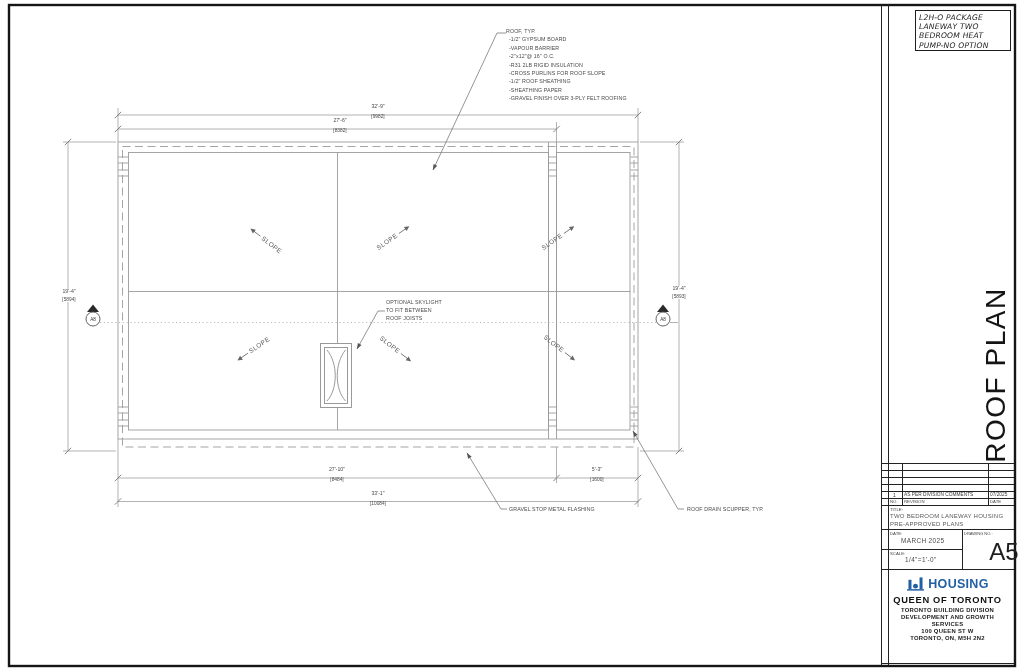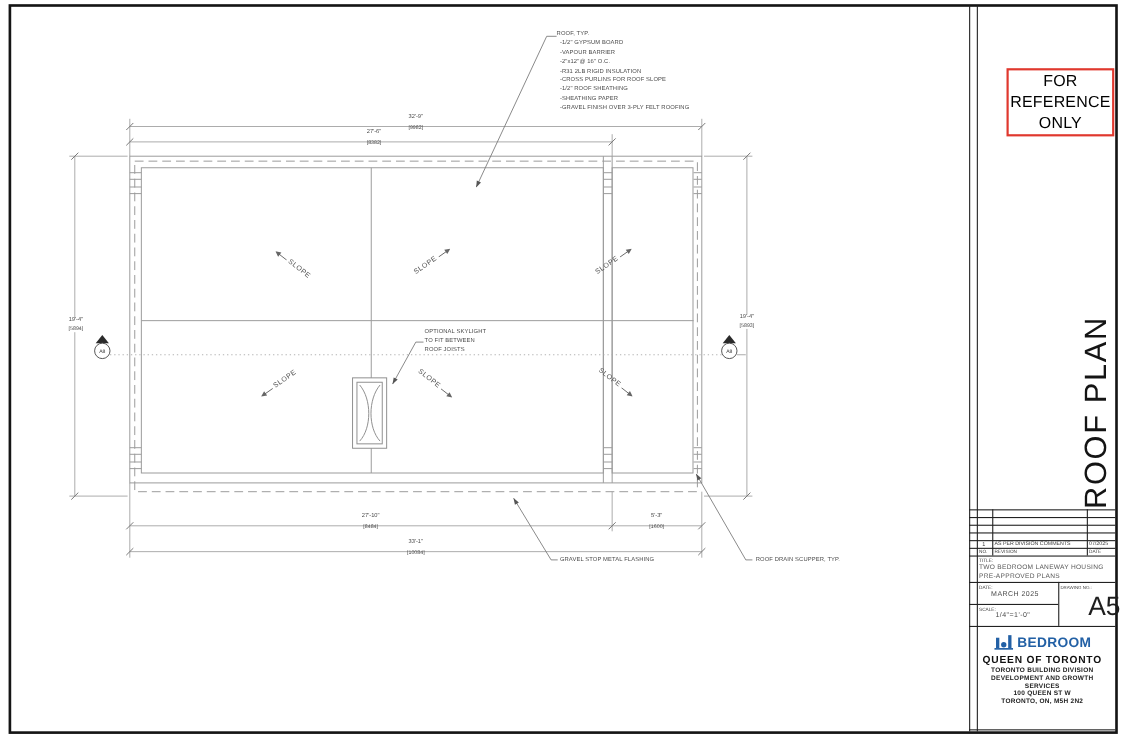--- a/index.html
+++ b/index.html
@@ -207,26 +207,27 @@
       </svg>
   </div>
   <div class="slope" style="left:560px;top:348px;--r:38deg;">
     <span>SLOPE</span>
     <svg width="13" height="6">
         <line x1="0" y1="3" x2="9.5" y2="3" stroke="#666" stroke-width="0.8"></line>
         <polygon points="13,3 8,0.6 8,5.4" fill="#666"></polygon>
       </svg>
   </div>
 
-
-  <div class="refbox">
-    <div>FOR</div>
-    <div>REFERENCE</div>
-    <div>ONLY</div>
-  </div>
+  <div class="stampbox">
+    <div>L2H-O PACKAGE</div>
+    <div>LANEWAY TWO</div>
+    <div>BEDROOM HEAT</div>
+    <div>PUMP-NO OPTION</div>
+  </div>
+
 
   <div class="sheetname">ROOF PLAN</div>
 
   <div class="hl" style="left:881px;top:463px;width:133px;"></div>
   <div class="hl" style="left:881px;top:470px;width:133px;"></div>
   <div class="hl" style="left:881px;top:477px;width:133px;"></div>
   <div class="hl" style="left:881px;top:484px;width:133px;"></div>
   <div class="hl" style="left:881px;top:491px;width:133px;"></div>
   <div class="hl" style="left:881px;top:498px;width:133px;"></div>
   <div class="hl" style="left:881px;top:505px;width:133px;"></div>
@@ -258,21 +259,21 @@
   <div class="city">
     <div class="citylogo">
       <svg width="19" height="15" viewBox="0 0 20 16">
         <g fill="#2260a5">
           <rect x="2.5" y="4" width="3.2" height="10"></rect>
           <rect x="14.3" y="1.5" width="3.2" height="12.5"></rect>
           <circle cx="10" cy="10.8" r="2.6"></circle>
           <rect x="1" y="14" width="18" height="1.6"></rect>
         </g>
       </svg>
-      <span class="wordmark">BEDROOM</span>
+      <span class="wordmark">HOUSING</span>
     </div>
     <div class="cityname">QUEEN OF TORONTO</div>
     <div class="citysub">
       <div>TORONTO BUILDING DIVISION</div>
       <div>DEVELOPMENT AND GROWTH</div>
       <div>SERVICES</div>
       <div>100 QUEEN ST W</div>
       <div>TORONTO, ON, M5H 2N2</div>
     </div>
   </div>

